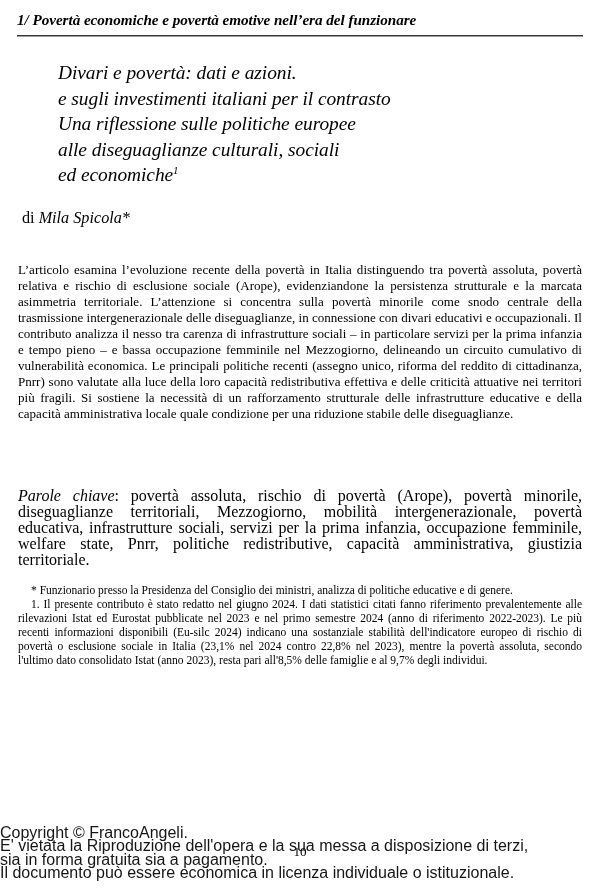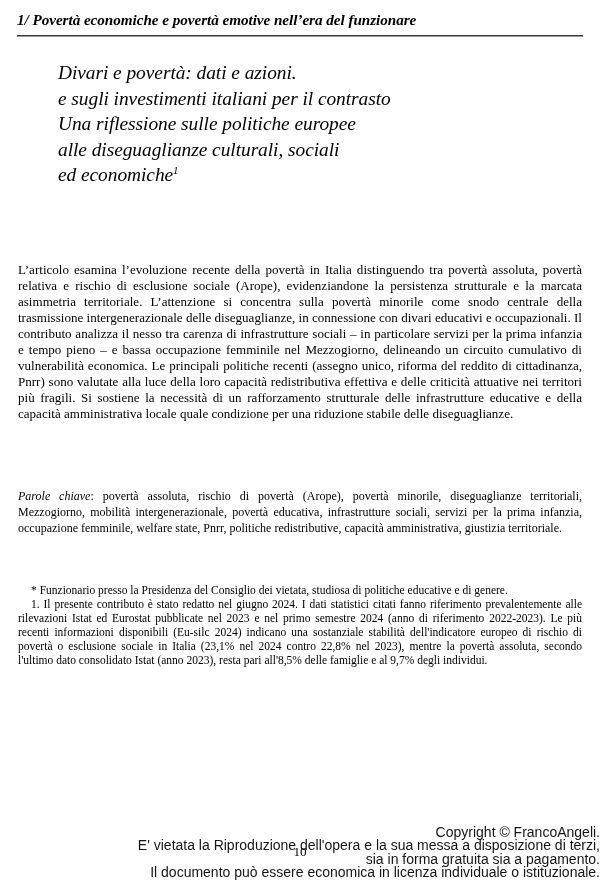--- a/index.html
+++ b/index.html
@@ -87,21 +87,21 @@
     text-justify: inter-word;
     hyphens: manual;
   }
 
   
   .keywords {
     position: absolute;
     left: 18px;
     top: 488px;
     width: 564px;
-    font-size: 12px;
+    font-size: 16px;
     line-height: 16.05px;
     text-align: justify;
     text-justify: inter-word;
   }
   .keywords .kw-label { font-style: italic; }
 
   
   .footnotes {
     position: absolute;
     left: 18px;
@@ -139,23 +139,23 @@
     font-size: 13.2px;
     line-height: 16px;
   }
 
   
   .copyright {
     position: absolute;
     left: 0;
     top: 826px;
     width: 600px;
-    text-align: right;
+    text-align: left;
     font-family: "Liberation Sans", "DejaVu Sans", sans-serif;
-    font-size: 14px;
+    font-size: 16px;
     line-height: 13.4px;
     color: #151515;
   }
   .copyright span { display: block; }
 </style>
 </head>
 <body>
 
 <div class="page">
 
@@ -164,29 +164,32 @@
   <div class="head-rule"></div>
 
   <div class="title">
     <span class="ln">Divari e povertà: dati e azioni.</span>
     <span class="ln">e sugli investimenti italiani per il contrasto</span>
     <span class="ln">Una riflessione sulle politiche europee</span>
     <span class="ln">alle diseguaglianze culturali, sociali</span>
     <span class="ln"><span>ed economiche</span><sup>1</sup></span>
   </div>
 
+  <div class="byline">
+    <span>di </span><span class="author">Mila Spicola*</span>
+  </div>
 
   <div class="abstract">L’articolo esamina l’evoluzione recente della povertà in Italia distinguendo tra povertà assoluta, povertà relativa e rischio di esclusione sociale (Arope), evidenziandone la persistenza strutturale e la marcata asimmetria territoriale. L’attenzione si concentra sulla povertà minorile come snodo centrale della trasmissione intergenerazionale delle diseguaglianze, in connessione con divari educativi e occupazionali. Il contributo analizza il nesso tra carenza di infrastrutture sociali – in particolare servizi per la prima infanzia e tempo pieno – e bassa occupazione femminile nel Mezzogiorno, delineando un circuito cumulativo di vulnerabilità economica. Le principali politiche recenti (assegno unico, riforma del reddito di cittadinanza, Pnrr) sono valutate alla luce della loro capacità redistributiva effettiva e delle criticità attuative nei territori più fragili. Si sostiene la necessità di un rafforzamento strutturale delle infrastrutture educative e della capacità amministrativa locale quale condizione per una riduzione stabile delle diseguaglianze.</div>
 
   <div class="keywords">
     <span class="kw-label">Parole chiave</span><span>: </span><span>povertà assoluta, rischio di povertà (Arope), povertà minorile, diseguaglianze territoriali, Mezzogiorno, mobilità intergenerazionale, povertà educativa, infrastrutture sociali, servizi per la prima infanzia, occupazione femminile, welfare state, Pnrr, politiche redistributive, capacità amministrativa, giustizia territoriale.</span>
   </div>
 
   <div class="footnotes">
-    <p>* Funzionario presso la Presidenza del Consiglio dei vietata, studiosa di politiche educative e di genere.</p>
+    <p>* Funzionario presso la Presidenza del Consiglio dei ministri, analizza di politiche educative e di genere.</p>
     <p>1. Il presente contributo è stato redatto nel giugno 2024. I dati statistici citati fanno riferimento prevalentemente alle rilevazioni Istat ed Eurostat pubblicate nel 2023 e nel primo semestre 2024 (anno di riferimento 2022-2023). Le più recenti informazioni disponibili (Eu-silc 2024) indicano una sostanziale stabilità dell'indicatore europeo di rischio di povertà o esclusione sociale in Italia (23,1% nel 2024 contro 22,8% nel 2023), mentre la povertà assoluta, secondo l'ultimo dato consolidato Istat (anno 2023), resta pari all'8,5% delle famiglie e al 9,7% degli individui.</p>
   </div>
 
 
   <div class="folio">10</div>
 
   <div class="copyright">
     <span>Copyright © FrancoAngeli.</span>
     <span>E' vietata la Riproduzione dell'opera e la sua messa a disposizione di terzi,</span>
     <span>sia in forma gratuita sia a pagamento.</span>

